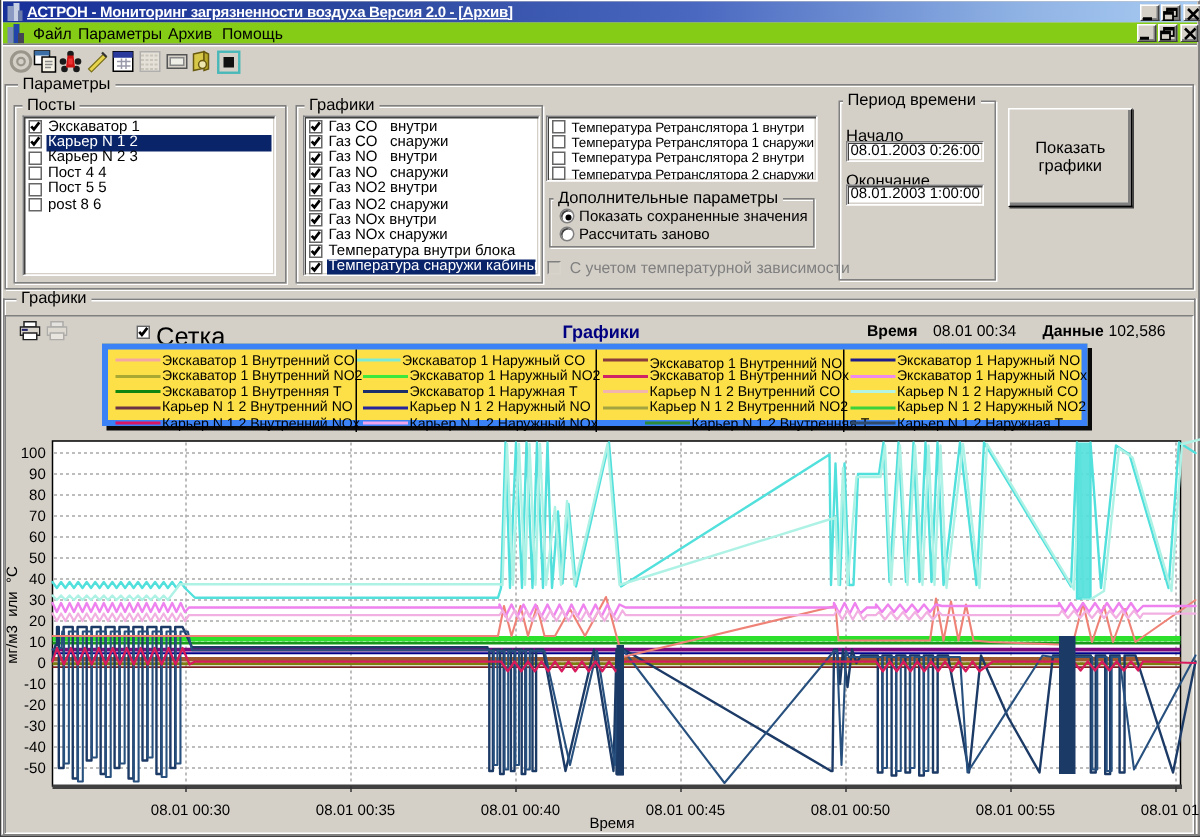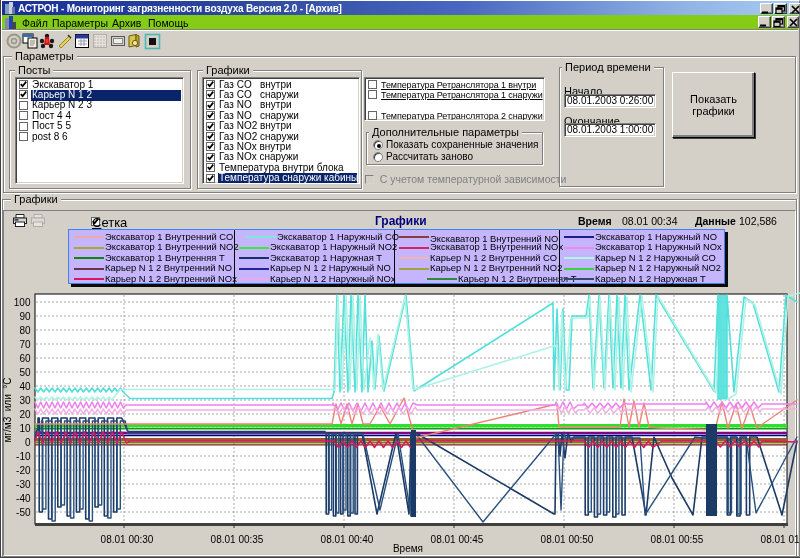--- a/index.html
+++ b/index.html
@@ -1,31 +1,31 @@
 <!DOCTYPE html>
 <html><head><meta charset="utf-8">
 <style>
 * { margin:0; padding:0; box-sizing:border-box; }
 body { width:800px; height:558px; font-family:"Liberation Sans", sans-serif; font-size:11px; background:#d4d0c8; position:relative; overflow:hidden; color:#000; }
 .titlebar { position:absolute; left:2px; top:1px; width:796px; height:14px; background:linear-gradient(90deg,#18309a 0%,#2c479e 30%,#4a68c0 58%,#8fb2e4 85%,#a8ccf2 100%); color:#fff; }
-.titlebar .txt { position:absolute; left:16px; top:1.5px; font-weight:bold; font-size:10px; letter-spacing:-0.2px; white-space:nowrap; }
+.titlebar .txt { position:absolute; left:16px; top:1.5px; font-weight:bold; font-size:10px; letter-spacing:-0.2px; white-space:nowrap;text-decoration:underline; }
 .winbtn { position:absolute; top:1.5px; width:12.5px; height:11.5px; background:#d4d0c8; border:1px solid; border-color:#fff #404040 #404040 #fff; box-shadow:inset -1px -1px 0 #808080; }
 .winbtn svg { position:absolute; left:0; top:1px; }
 .menubar { position:absolute; left:2px; top:15px; width:796px; height:14px; background:#84cc16; }
 .menubar span.m { position:absolute; top:1.5px; font-size:10.5px; }
 .toolbar { position:absolute; left:2px; top:31px; width:796px; height:21px; }
 .etch-h { position:absolute; left:2px; width:796px; height:2px; border-top:1px solid #808080; border-bottom:1px solid #fff; }
 .groupbox { position:absolute; border:1px solid #808080; box-shadow:1px 1px 0 #fff, inset 1px 1px 0 #fff; }
 .gblabel { position:absolute; top:-6px; left:8px; background:#d4d0c8; padding:0 3px; font-size:11px; line-height:11px; }
 .white-in { background:#fff; border:1px solid; border-color:#808080 #fff #fff #808080; box-shadow:inset 1px 1px 0 #404040, inset -1px -1px 0 #d4d0c8; overflow:hidden; }
 .lbrow { position:absolute; left:2px; right:2px; height:10.5px;padding-left:19px; }
 .cb { position:absolute; left:1px; top:0.5px; width:9px; height:9px; background:#fff; border:1px solid #666; }
 .cb svg { position:absolute; left:-1px; top:-1px; }
 .lbtxt { position:absolute; left:13px; top:0; font-size:10px; line-height:10.5px; white-space:nowrap; padding:0 2px 1px 1px; }
-.retr .lbtxt { font-size:9.0px; letter-spacing:-0.1px;text-decoration:underline; }
+.retr .lbtxt { font-size:9.0px; letter-spacing:-0.1px; }
 .radio { display:inline-block; width:10px; height:10px; border-radius:50%; background:#fff; border:1px solid #808080; box-shadow:inset 1px 1px 0 #404040; vertical-align:-2px; position:relative; }
 .radio.on:after { content:""; position:absolute; left:2.5px; top:2.5px; width:4px; height:4px; border-radius:50%; background:#000; }
 .btn3d { background:#d4d0c8; border:1px solid; border-color:#fff #404040 #404040 #fff; box-shadow:inset -1px -1px 0 #808080, inset 1px 1px 0 #e8e4dc; }
 .field { background:#fff; border:1px solid; border-color:#808080 #fff #fff #808080; box-shadow:inset 1px 1px 0 #404040, inset -1px -1px 0 #d4d0c8; font-size:10px; white-space:nowrap; overflow:hidden; }
 </style></head>
 <body>
 
 <div style="position:absolute;inset:0;border:1px solid #404040;"></div>
 <div style="position:absolute;left:1px;top:0;right:0;bottom:1px;border:1px solid #fff;border-right-color:#808080;border-bottom-color:#808080;"></div>
 
@@ -262,20 +262,24 @@
 
  <div class="white-in retr" style="position:absolute;left:360px;top:20px;width:181px;height:44px;">
       <div class="lbrow" style="top:1.5px;">
         <span class="cb"></span>
         <span class="lbtxt" style="">Температура Ретранслятора 1 внутри</span>
       </div>
       <div class="lbrow" style="top:11.9px;">
         <span class="cb"></span>
         <span class="lbtxt" style="">Температура Ретранслятора 1 снаружи</span>
       </div>
+      <div class="lbrow" style="top:22.3px;">
+        <span class="cb"></span>
+        <span class="lbtxt" style="">Температура Ретранслятора 2 внутри</span>
+      </div>
       <div class="lbrow" style="top:32.7px;">
         <span class="cb"></span>
         <span class="lbtxt" style="">Температура Ретранслятора 2 снаружи</span>
       </div>
     </div>
 
  <div class="groupbox" style="left:362px;top:75px;width:177px;height:33px;">
    <span class="gblabel" style="left:2px;">Дополнительные параметры</span>
    <div style="position:absolute;left:6px;top:5px;white-space:nowrap;"><span class="radio on"></span> <span style="font-size:10px">Показать сохраненные значения</span></div>
    <div style="position:absolute;left:6px;top:17px;white-space:nowrap;"><span class="radio"></span> <span style="font-size:10px">Рассчитать заново</span></div>
@@ -312,21 +316,21 @@
 <div style="position:absolute;left:31px;top:214px;"><svg width="14" height="13" viewBox="0 0 14 13" opacity="0.65">
       <path d="M3 0.5 h8 v3.5 h-8z" fill="#eee" stroke="#999"></path>
       <rect x="0.5" y="4" width="13" height="5.5" fill="#e4e0d8" stroke="#999"></rect>
       <rect x="2.5" y="8" width="9" height="4.5" fill="#f4f0ea" stroke="#999"></rect>
     </svg></div>
 <span class="cb" style="left:91px;top:217px;">
     <svg width="9" height="9" viewBox="0 0 9 9">
       <path d="M1.8 4.2 L3.6 6.2 L7.2 1.6" stroke="#000" stroke-width="1.8" fill="none"></path>
     </svg>
   </span>
-<span style="position:absolute;left:92px;top:215px;font-size:13px;"><u>С</u>етка</span>
+<span style="position:absolute;left:104px;top:215px;font-size:17px;"><u>С</u>етка</span>
 <span style="position:absolute;left:375px;top:214px;font-weight:bold;color:#000080;font-size:12px;">Графики</span>
 <span style="position:absolute;left:578px;top:215px;font-weight:bold;font-size:10.5px;">Время</span>
 <span style="position:absolute;left:622px;top:215px;font-size:10.5px;">08.01 00:34</span>
 <span style="position:absolute;left:695px;top:215px;font-weight:bold;font-size:10.5px;">Данные</span>
 <span style="position:absolute;left:739px;top:215px;font-size:10.5px;">102,586</span>
 
 <svg width="800" height="558" viewBox="0 0 800 558" style="position:absolute;left:0;top:0;">
 <rect x="35" y="294" width="752" height="230" fill="#ffffff" stroke="none"></rect>
 <line x1="36" y1="302" x2="786" y2="302" stroke="#a8a8a8" stroke-width="1" stroke-dasharray="2,2"></line>
     <line x1="36" y1="316" x2="786" y2="316" stroke="#a8a8a8" stroke-width="1" stroke-dasharray="2,2"></line>
@@ -402,42 +406,42 @@
 <polyline points="35.0,402.0 37.9,408.0 40.7,402.0 43.6,408.0 46.4,402.0 49.3,408.0 52.1,402.0 55.0,408.0 57.8,402.0 60.7,408.0 63.5,402.0 66.4,408.0 69.2,402.0 72.0,408.0 74.9,402.0 77.7,408.0 80.6,402.0 83.4,408.0 86.3,402.0 89.1,408.0 92.0,402.0 94.8,408.0 97.7,402.0 100.5,408.0 103.4,402.0 106.2,408.0 109.1,402.0 111.9,408.0 114.8,402.0 117.6,408.0 120.5,402.0 123.3,408.0 126.0,405.0 333.0,405.0 333.0,403.0 337.0,411.0 341.0,403.0 345.0,411.0 349.0,403.0 353.0,411.0 357.0,403.0 361.0,411.0 365.0,403.0 369.0,411.0 373.0,403.0 377.0,411.0 381.0,403.0 385.0,411.0 389.0,403.0 393.0,411.0 397.0,403.0 401.0,411.0 405.0,403.0 409.0,411.0 413.0,403.0 417.0,405.0 556.0,405.0 556.0,402.0 559.5,409.0 563.0,402.0 566.5,409.0 570.0,402.0 573.5,409.0 578.0,405.0 584.0,405.0 584.0,403.0 588.0,408.0 592.0,403.0 596.0,408.0 600.0,403.0 604.0,408.0 608.0,403.0 612.0,408.0 616.0,403.0 620.0,408.0 624.0,403.0 628.0,404.0 704.0,404.0 662.0,404.0 706.0,404.0 706.0,402.0 710.0,408.0 714.0,402.0 718.0,408.0 722.0,402.0 726.0,408.0 730.0,402.0 734.0,408.0 738.0,402.0 742.0,408.0 746.0,402.0 750.0,408.0 754.0,402.0 758.0,408.0 762.0,404.0 797.0,404.0" fill="none" stroke="#ee82ee" stroke-width="1.6" stroke-linejoin="round" stroke-linecap="round"></polyline>
 <polyline points="35.0,409.0 37.9,414.0 40.7,409.0 43.6,414.0 46.4,409.0 49.3,414.0 52.1,409.0 55.0,414.0 57.8,409.0 60.7,414.0 63.5,409.0 66.4,414.0 69.2,409.0 72.0,414.0 74.9,409.0 77.7,414.0 80.6,409.0 83.4,414.0 86.3,409.0 89.1,414.0 92.0,409.0 94.8,414.0 97.7,409.0 100.5,414.0 103.4,409.0 106.2,414.0 109.1,409.0 111.9,414.0 114.8,409.0 117.6,414.0 120.5,409.0 123.3,414.0 126.0,410.0 333.0,410.0 335.0,407.0 339.0,414.0 343.0,407.0 347.0,414.0 351.0,407.0 355.0,414.0 359.0,407.0 363.0,414.0 367.0,407.0 371.0,414.0 375.0,407.0 379.0,414.0 383.0,407.0 387.0,414.0 391.0,407.0 395.0,414.0 399.0,407.0 403.0,414.0 407.0,407.0 411.0,414.0 415.0,407.0 417.0,410.0 556.0,410.0 558.0,407.0 561.5,413.0 565.0,407.0 568.5,413.0 572.0,407.0 575.5,413.0 578.0,410.0 584.0,410.0 586.0,408.0 590.0,413.0 594.0,408.0 598.0,413.0 602.0,408.0 606.0,413.0 610.0,408.0 614.0,413.0 618.0,408.0 622.0,413.0 626.0,408.0 628.0,410.0 704.0,410.0 662.0,410.0 706.0,410.0 708.0,407.0 712.0,412.0 716.0,407.0 720.0,412.0 724.0,407.0 728.0,412.0 732.0,407.0 736.0,412.0 740.0,407.0 744.0,412.0 748.0,407.0 752.0,412.0 756.0,407.0 760.0,412.0 762.0,409.0 797.0,409.0" fill="none" stroke="#f2b0e2" stroke-width="1.5" stroke-linejoin="round" stroke-linecap="round"></polyline>
 <polyline points="35.0,388.0 37.9,392.0 40.7,388.0 43.6,392.0 46.4,388.0 49.3,392.0 52.1,388.0 55.0,392.0 57.8,388.0 60.7,392.0 63.5,388.0 66.4,392.0 69.2,388.0 72.0,392.0 74.9,388.0 77.7,392.0 80.6,388.0 83.4,392.0 86.3,388.0 89.1,392.0 92.0,388.0 94.8,392.0 97.7,388.0 100.5,392.0 103.4,388.0 106.2,392.0 109.1,388.0 111.9,392.0 114.8,388.0 117.6,392.0 120.5,388.0 123.3,392.0 130.0,398.5 332.0,398.5 334.0,392.0 337.0,295.0 340.0,392.0 344.0,295.0 348.0,392.0 351.0,295.0 355.0,392.0 358.0,295.0 362.0,392.0 365.0,295.0 368.0,392.0 372.0,341.0 375.0,389.0 379.0,336.0 384.0,391.0 406.0,295.0 414.0,391.0 553.0,303.0 554.0,390.0 557.0,309.0 560.0,390.0 563.0,309.0 566.0,390.0 569.0,390.0 572.0,316.0 586.0,316.0 589.0,295.0 593.0,388.0 599.0,295.0 604.0,388.0 609.0,295.0 613.0,388.0 617.0,295.0 621.0,388.0 625.0,295.0 629.0,390.0 640.0,295.0 651.0,390.0 656.0,295.0 714.0,391.0 718.0,295.0 718.0,399.0 727.0,399.0 727.0,295.0 734.0,392.0 744.0,297.0 753.0,303.0 779.0,392.0 786.0,295.0 797.0,302.0" fill="none" stroke="#52e0dc" stroke-width="1.6" stroke-linejoin="round" stroke-linecap="round"></polyline>
 <polyline points="35.0,397.0 37.9,400.0 40.7,397.0 43.6,400.0 46.4,397.0 49.3,400.0 52.1,397.0 55.0,400.0 57.8,397.0 60.7,400.0 63.5,397.0 66.4,400.0 69.2,397.0 72.0,400.0 74.9,397.0 77.7,400.0 80.6,397.0 83.4,400.0 86.3,397.0 89.1,400.0 92.0,397.0 94.8,400.0 97.7,397.0 100.5,400.0 103.4,397.0 106.2,400.0 109.1,397.0 111.9,400.0 120.0,389.5 333.0,389.5 335.0,390.0 338.0,296.0 342.0,390.0 346.0,296.0 350.0,390.0 353.0,296.0 357.0,390.0 360.0,296.0 364.0,390.0 370.0,338.0 374.0,390.0 378.0,334.0 383.0,390.0 405.0,296.0 413.0,390.0 557.0,345.0 559.0,390.0 562.0,312.0 565.0,390.0 571.0,318.0 587.0,318.0 590.0,297.0 594.0,390.0 600.0,297.0 605.0,390.0 610.0,297.0 615.0,390.0 619.0,297.0 623.0,390.0 627.0,297.0 631.0,392.0 642.0,296.0 653.0,392.0 658.0,296.0 716.0,393.0 720.0,297.0 722.0,399.0 728.0,399.0 736.0,394.0 746.0,299.0 755.0,305.0 781.0,394.0 788.0,296.0 800.0,293.0" fill="none" stroke="#aef2e6" stroke-width="1.6" stroke-linejoin="round" stroke-linecap="round"></polyline>
 <rect x="411" y="430" width="5" height="87" fill="#1c3a66"></rect>
 <rect x="706" y="424" width="11" height="92" fill="#1c3a66"></rect>
 <rect x="718" y="295" width="9" height="104" fill="#52e0dc" opacity="0.9"></rect>
 </g>
 </svg>
 
-<div style="position:absolute;left:68px;top:229px;width:657px;height:55px;background:#c4b5fd;border:1px solid #3b82f6;box-shadow:3px 3px 0 #0a0a0a;">
+<div style="position:absolute;left:68px;top:229px;width:657px;height:55px;background:#fde047;border:4px solid #3b82f6;box-shadow:3px 3px 0 #0a0a0a;">
     <div style="position:absolute;left:0px;top:1.0px;width:165px;height:10.6px;">
       <span style="position:absolute;left:5px;top:5px;width:30px;height:2px;background:#f4a7a3;"></span>
       <span style="position:absolute;left:36px;top:0.5px;font-size:9.4px;line-height:10.5px;white-space:nowrap;">Экскаватор 1 Внутренний CO</span>
     </div>
     <div style="position:absolute;left:0px;top:11.6px;width:165px;height:10.6px;">
       <span style="position:absolute;left:5px;top:5px;width:30px;height:2px;background:#a8a832;"></span>
       <span style="position:absolute;left:36px;top:0.5px;font-size:9.4px;line-height:10.5px;white-space:nowrap;">Экскаватор 1 Внутренний NO2</span>
     </div>
     <div style="position:absolute;left:0px;top:22.2px;width:165px;height:10.6px;">
       <span style="position:absolute;left:5px;top:5px;width:30px;height:2px;background:#108410;"></span>
       <span style="position:absolute;left:36px;top:0.5px;font-size:9.4px;line-height:10.5px;white-space:nowrap;">Экскаватор 1 Внутренняя T</span>
     </div>
     <div style="position:absolute;left:0px;top:32.8px;width:165px;height:10.6px;">
       <span style="position:absolute;left:5px;top:5px;width:30px;height:2px;background:#6b3347;"></span>
       <span style="position:absolute;left:36px;top:0.5px;font-size:9.4px;line-height:10.5px;white-space:nowrap;">Карьер N 1 2 Внутренний NO</span>
     </div>
     <div style="position:absolute;left:0px;top:43.4px;width:165px;height:10.6px;">
       <span style="position:absolute;left:5px;top:5px;width:30px;height:2px;background:#dc1464;"></span>
       <span style="position:absolute;left:36px;top:0.5px;font-size:9.4px;line-height:10.5px;white-space:nowrap;">Карьер N 1 2 Внутренний NOx</span>
     </div>
-    <div style="position:absolute;left:172px;top:1.0px;width:160px;height:10.6px;padding-left:24px;">
+    <div style="position:absolute;left:160px;top:1.0px;width:160px;height:10.6px;padding-left:24px;">
       <span style="position:absolute;left:5px;top:5px;width:30px;height:2px;background:#7dead8;"></span>
       <span style="position:absolute;left:36px;top:0.5px;font-size:9.4px;line-height:10.5px;white-space:nowrap;">Экскаватор 1 Наружный CO</span>
     </div>
     <div style="position:absolute;left:165px;top:11.6px;width:160px;height:10.6px;">
       <span style="position:absolute;left:5px;top:5px;width:30px;height:2px;background:#3ce83c;"></span>
       <span style="position:absolute;left:36px;top:0.5px;font-size:9.4px;line-height:10.5px;white-space:nowrap;">Экскаватор 1 Наружный NO2</span>
     </div>
     <div style="position:absolute;left:165px;top:22.2px;width:160px;height:10.6px;">
       <span style="position:absolute;left:5px;top:5px;width:30px;height:2px;background:#1b2f6b;"></span>
       <span style="position:absolute;left:36px;top:0.5px;font-size:9.4px;line-height:10.5px;white-space:nowrap;">Экскаватор 1 Наружная T</span>

